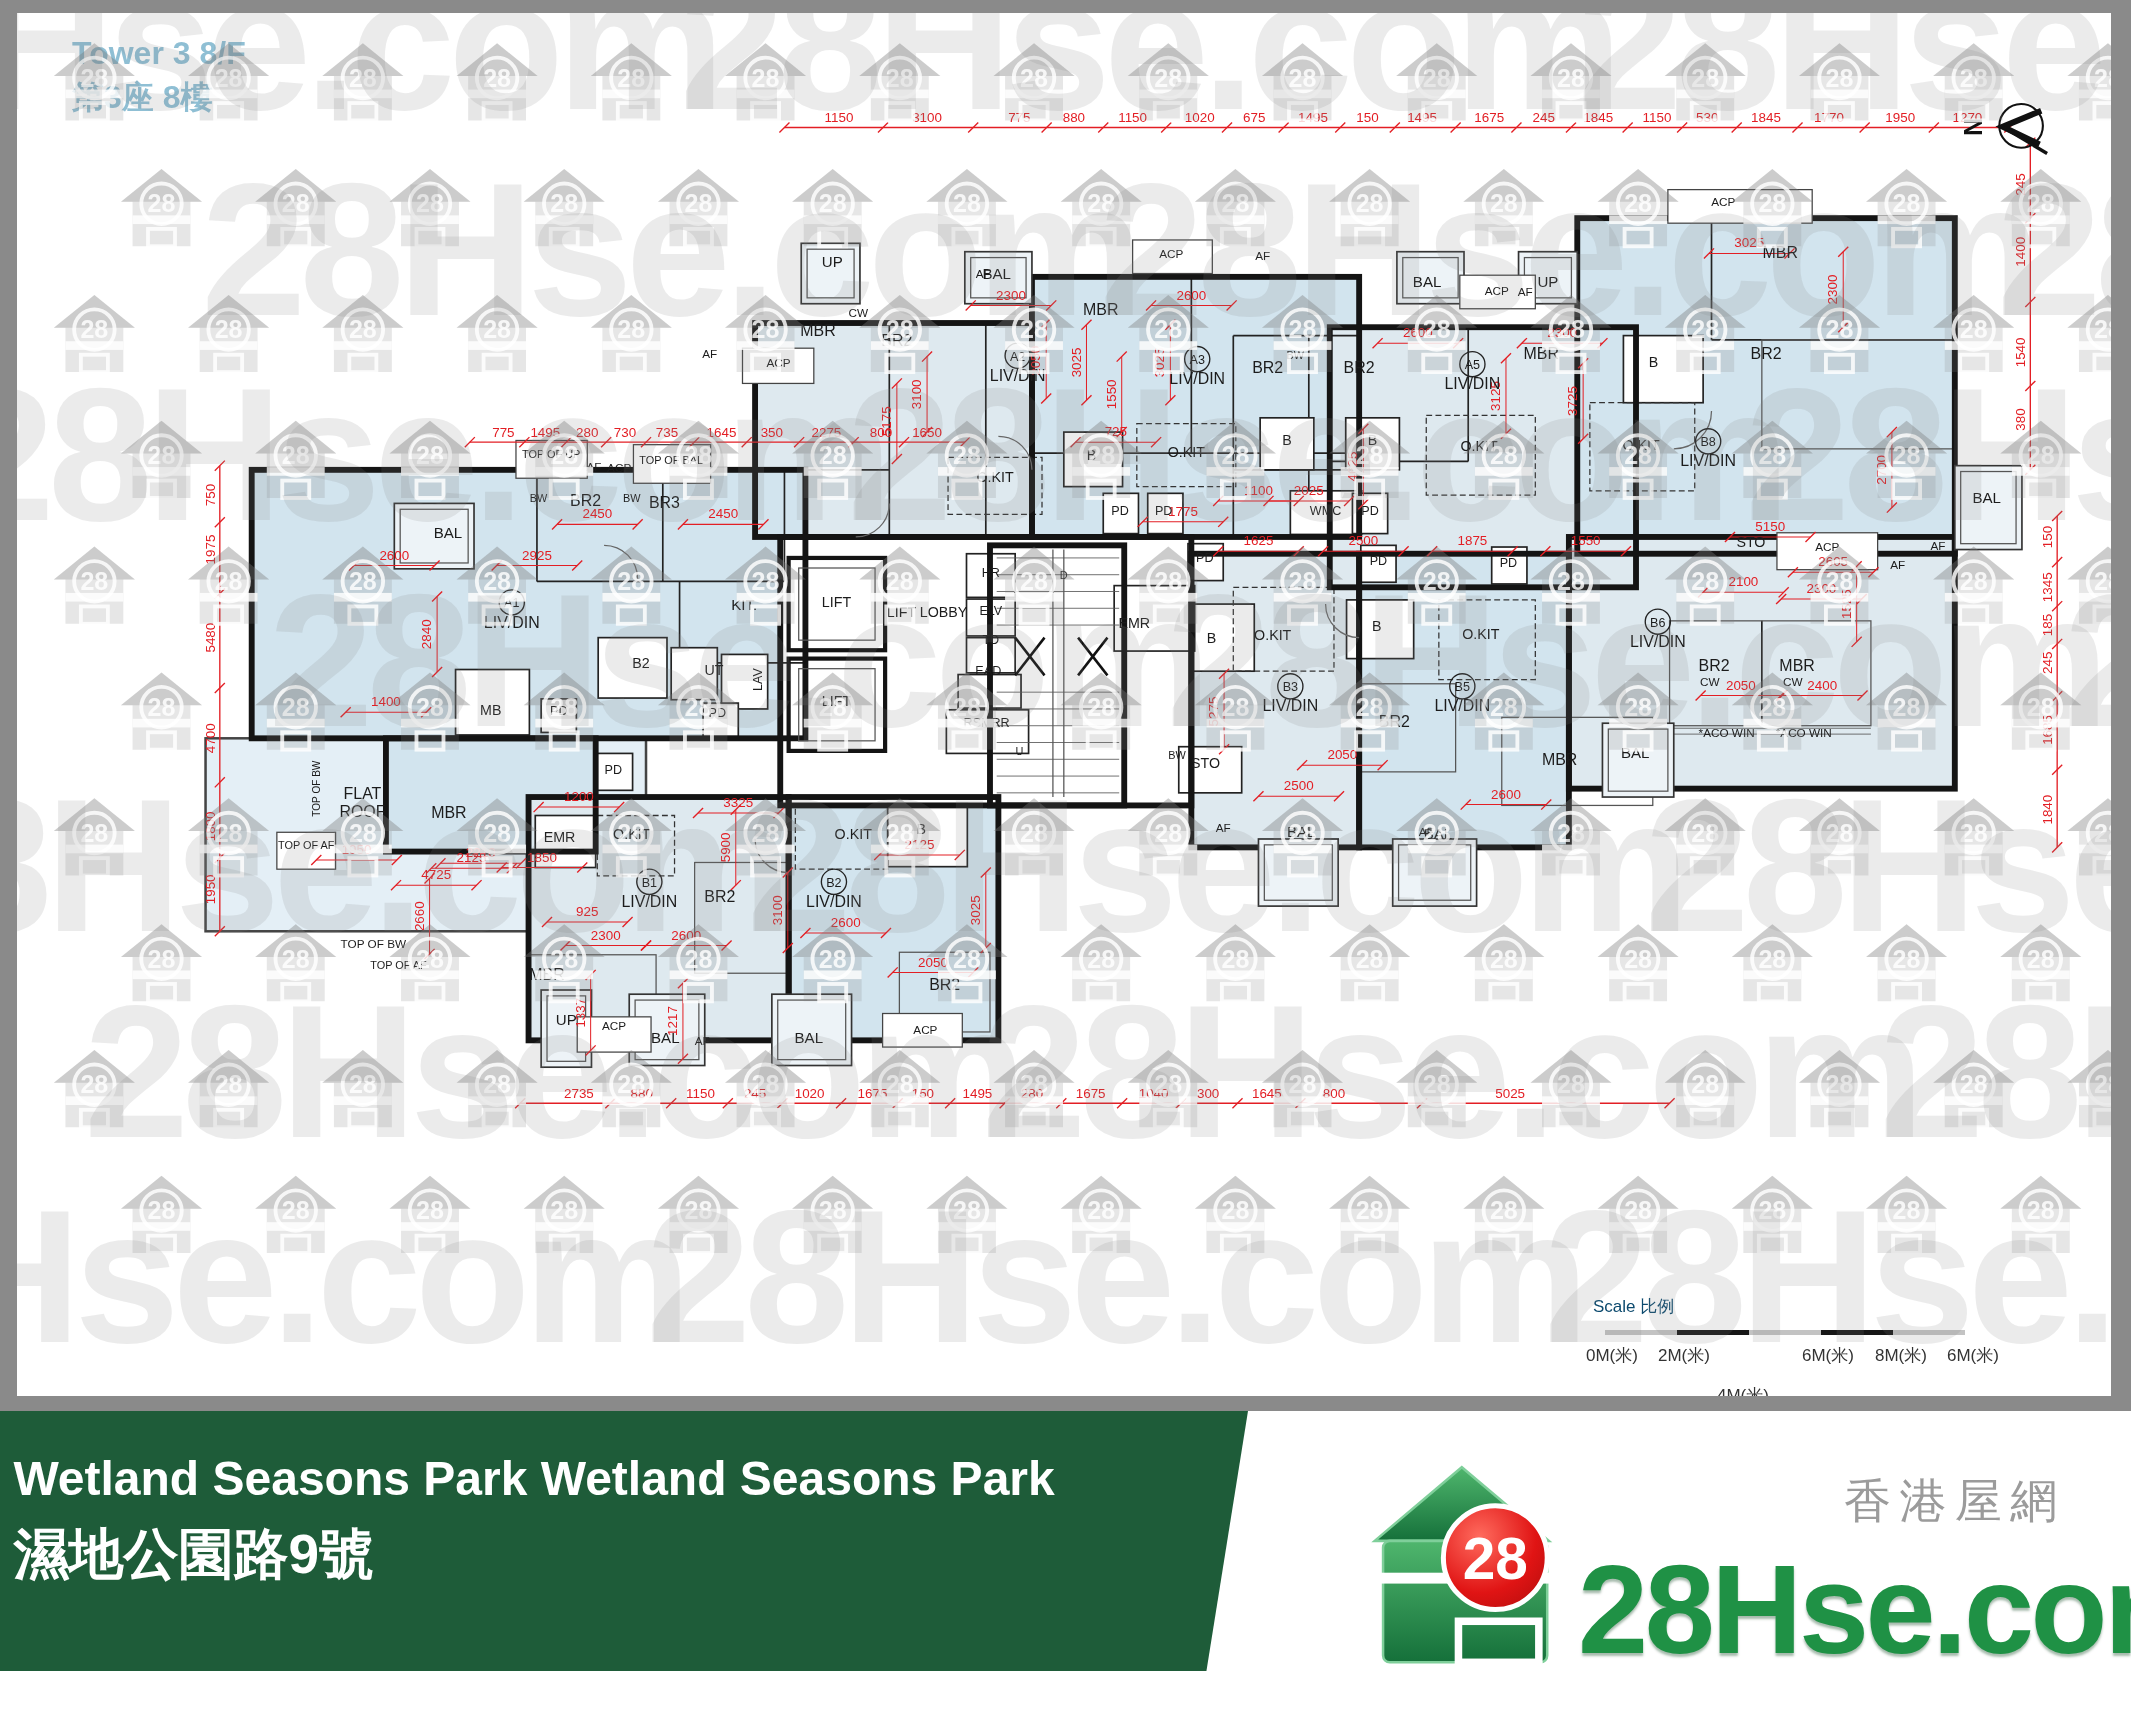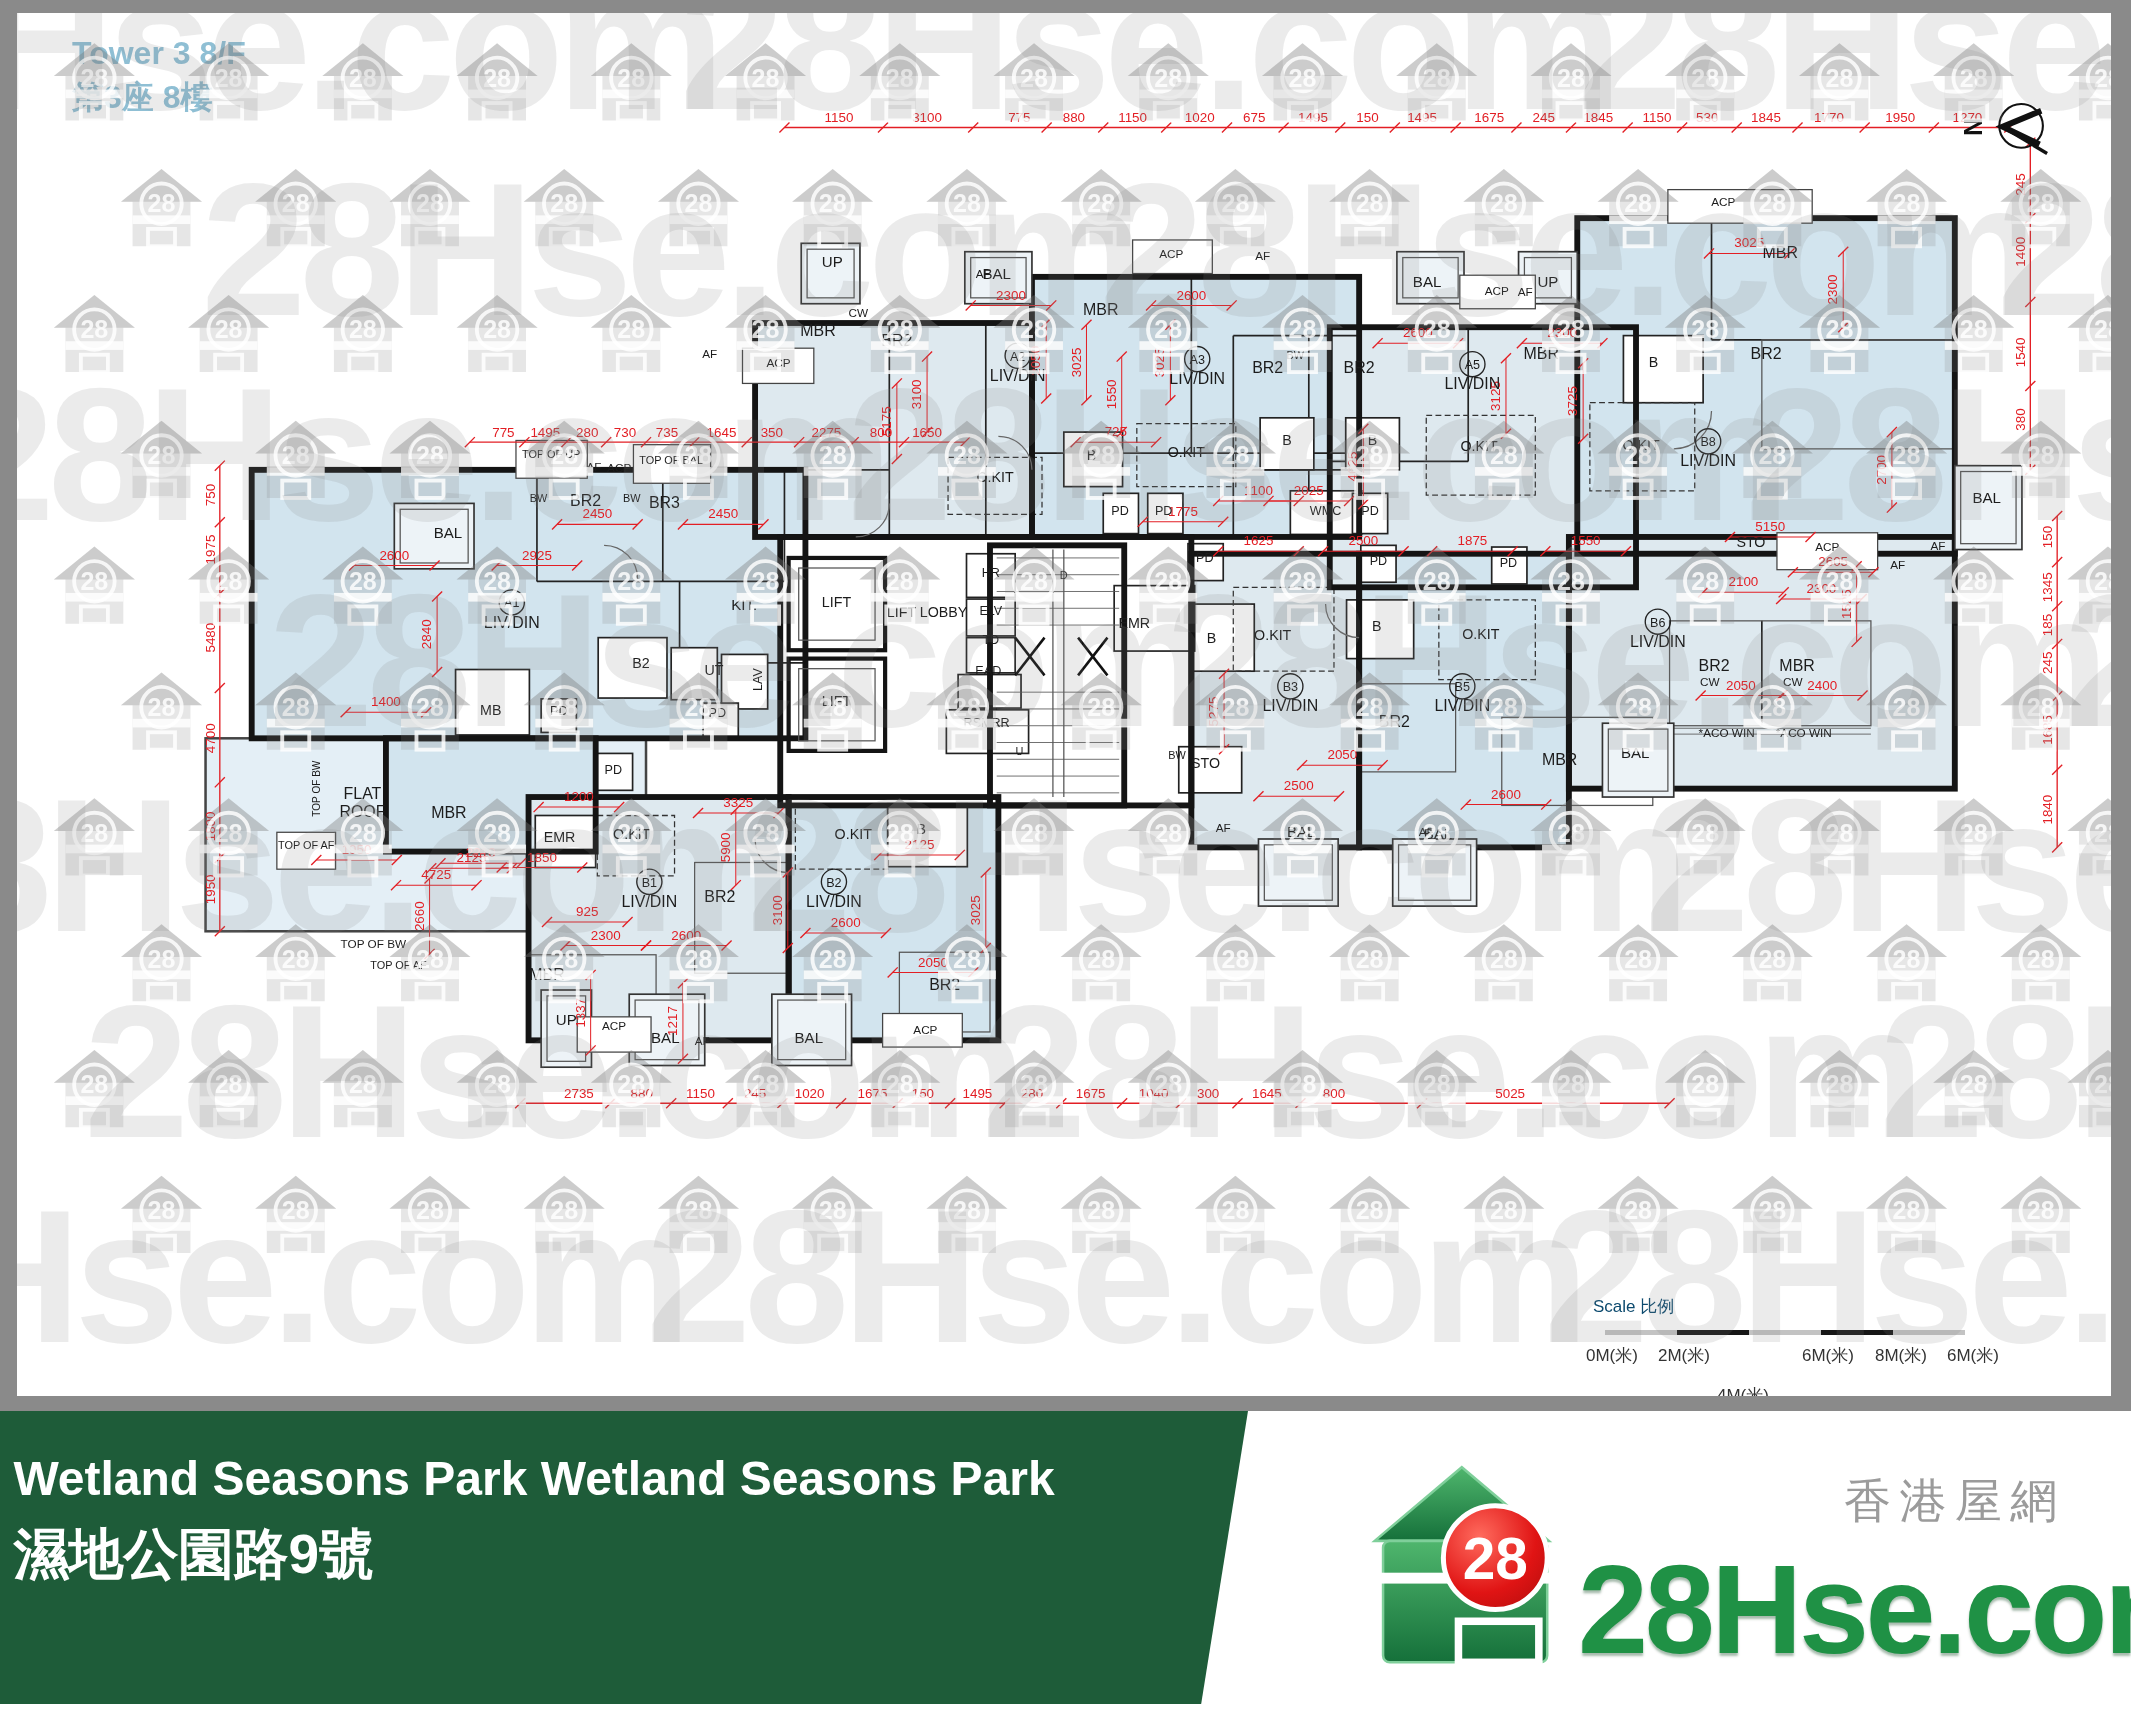--- a/index.html
+++ b/index.html
@@ -23,21 +23,21 @@
   .arc{fill:none;stroke:#666;stroke-width:1.5;}
   .st{stroke:#555;stroke-width:1;}
   .in2{fill:none;stroke:#555;stroke-width:1.5;}
   .scalebar{position:absolute;left:1569px;top:1282px;width:403px;height:92px;z-index:5;}
   .scalebar .ttl{position:absolute;left:7px;top:0;font-size:17px;color:#0c4a6e;}
   .seg{position:absolute;top:35px;height:5.9px;}
   .seg.light{background:#c3c3c3;}
   .seg.dark{background:#161616;}
   .tick-lbl{position:absolute;top:49px;font-size:17px;color:#333;white-space:nowrap;}
   .banner{position:absolute;left:0;top:1411px;width:2131px;height:319px;background:#ffffff;z-index:10;}
-  .banner-green{position:absolute;left:0;top:0;width:1250px;height:293px;background:#1e5c39;
+  .banner-green{position:absolute;left:0;top:0;width:1250px;height:260px;background:#1e5c39;
      clip-path:polygon(0 0,1248px 0,1197px 319px,0 319px);color:#fff;text-align:right;}
   .bl{position:absolute;left:13.4px;white-space:nowrap;font-weight:bold;}
   .bl1{top:40px;font-size:48px;}
   .bl2{top:107px;font-size:55px;}
   .bl3{top:186px;font-size:55px;}
   .logo{position:absolute;left:1368px;top:46px;width:755px;height:269px;}
   .logo-house{position:absolute;left:0;top:0;}
   .logo-name{position:absolute;left:210px;top:80px;font-size:126px;font-weight:bold;letter-spacing:-3.4px;
      color:#1f9145;text-shadow:0 3.4px 2.5px rgba(0,60,20,0.35);}
   .logo-tag{position:absolute;left:432px;top:12.6px;font-size:47px;color:#9b9b9b;letter-spacing:8.4px;margin-left:44px;}

